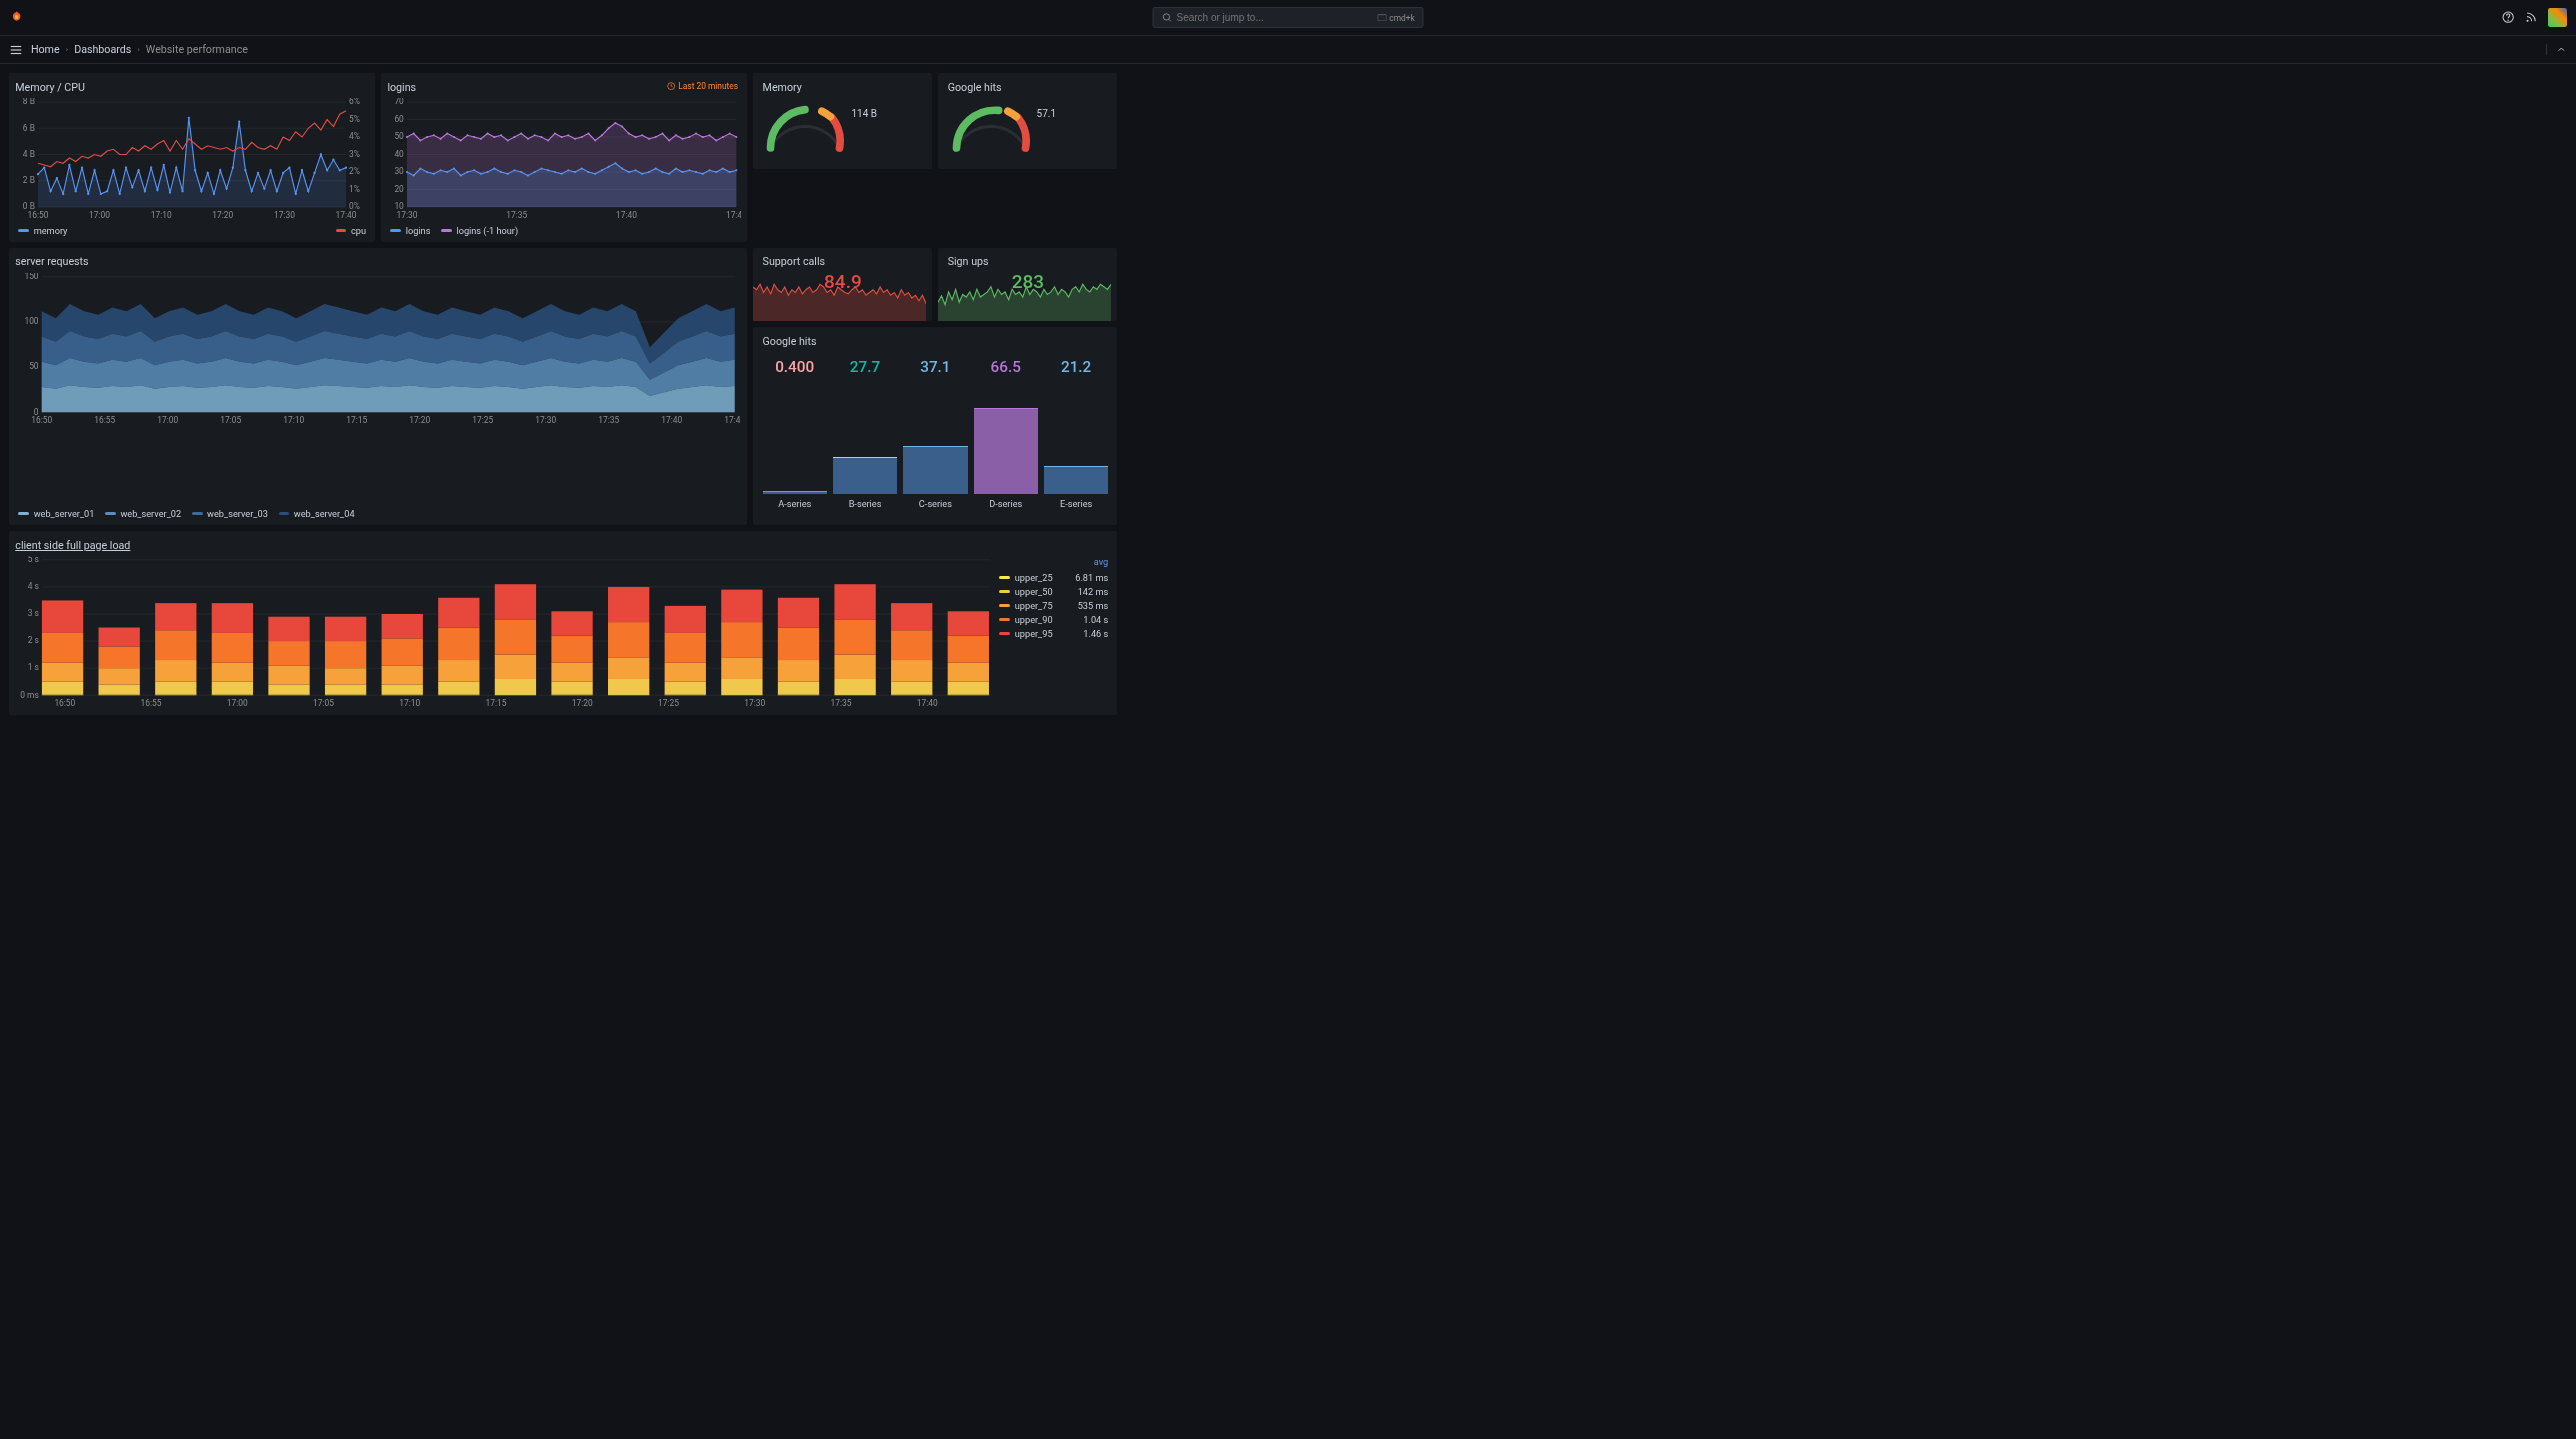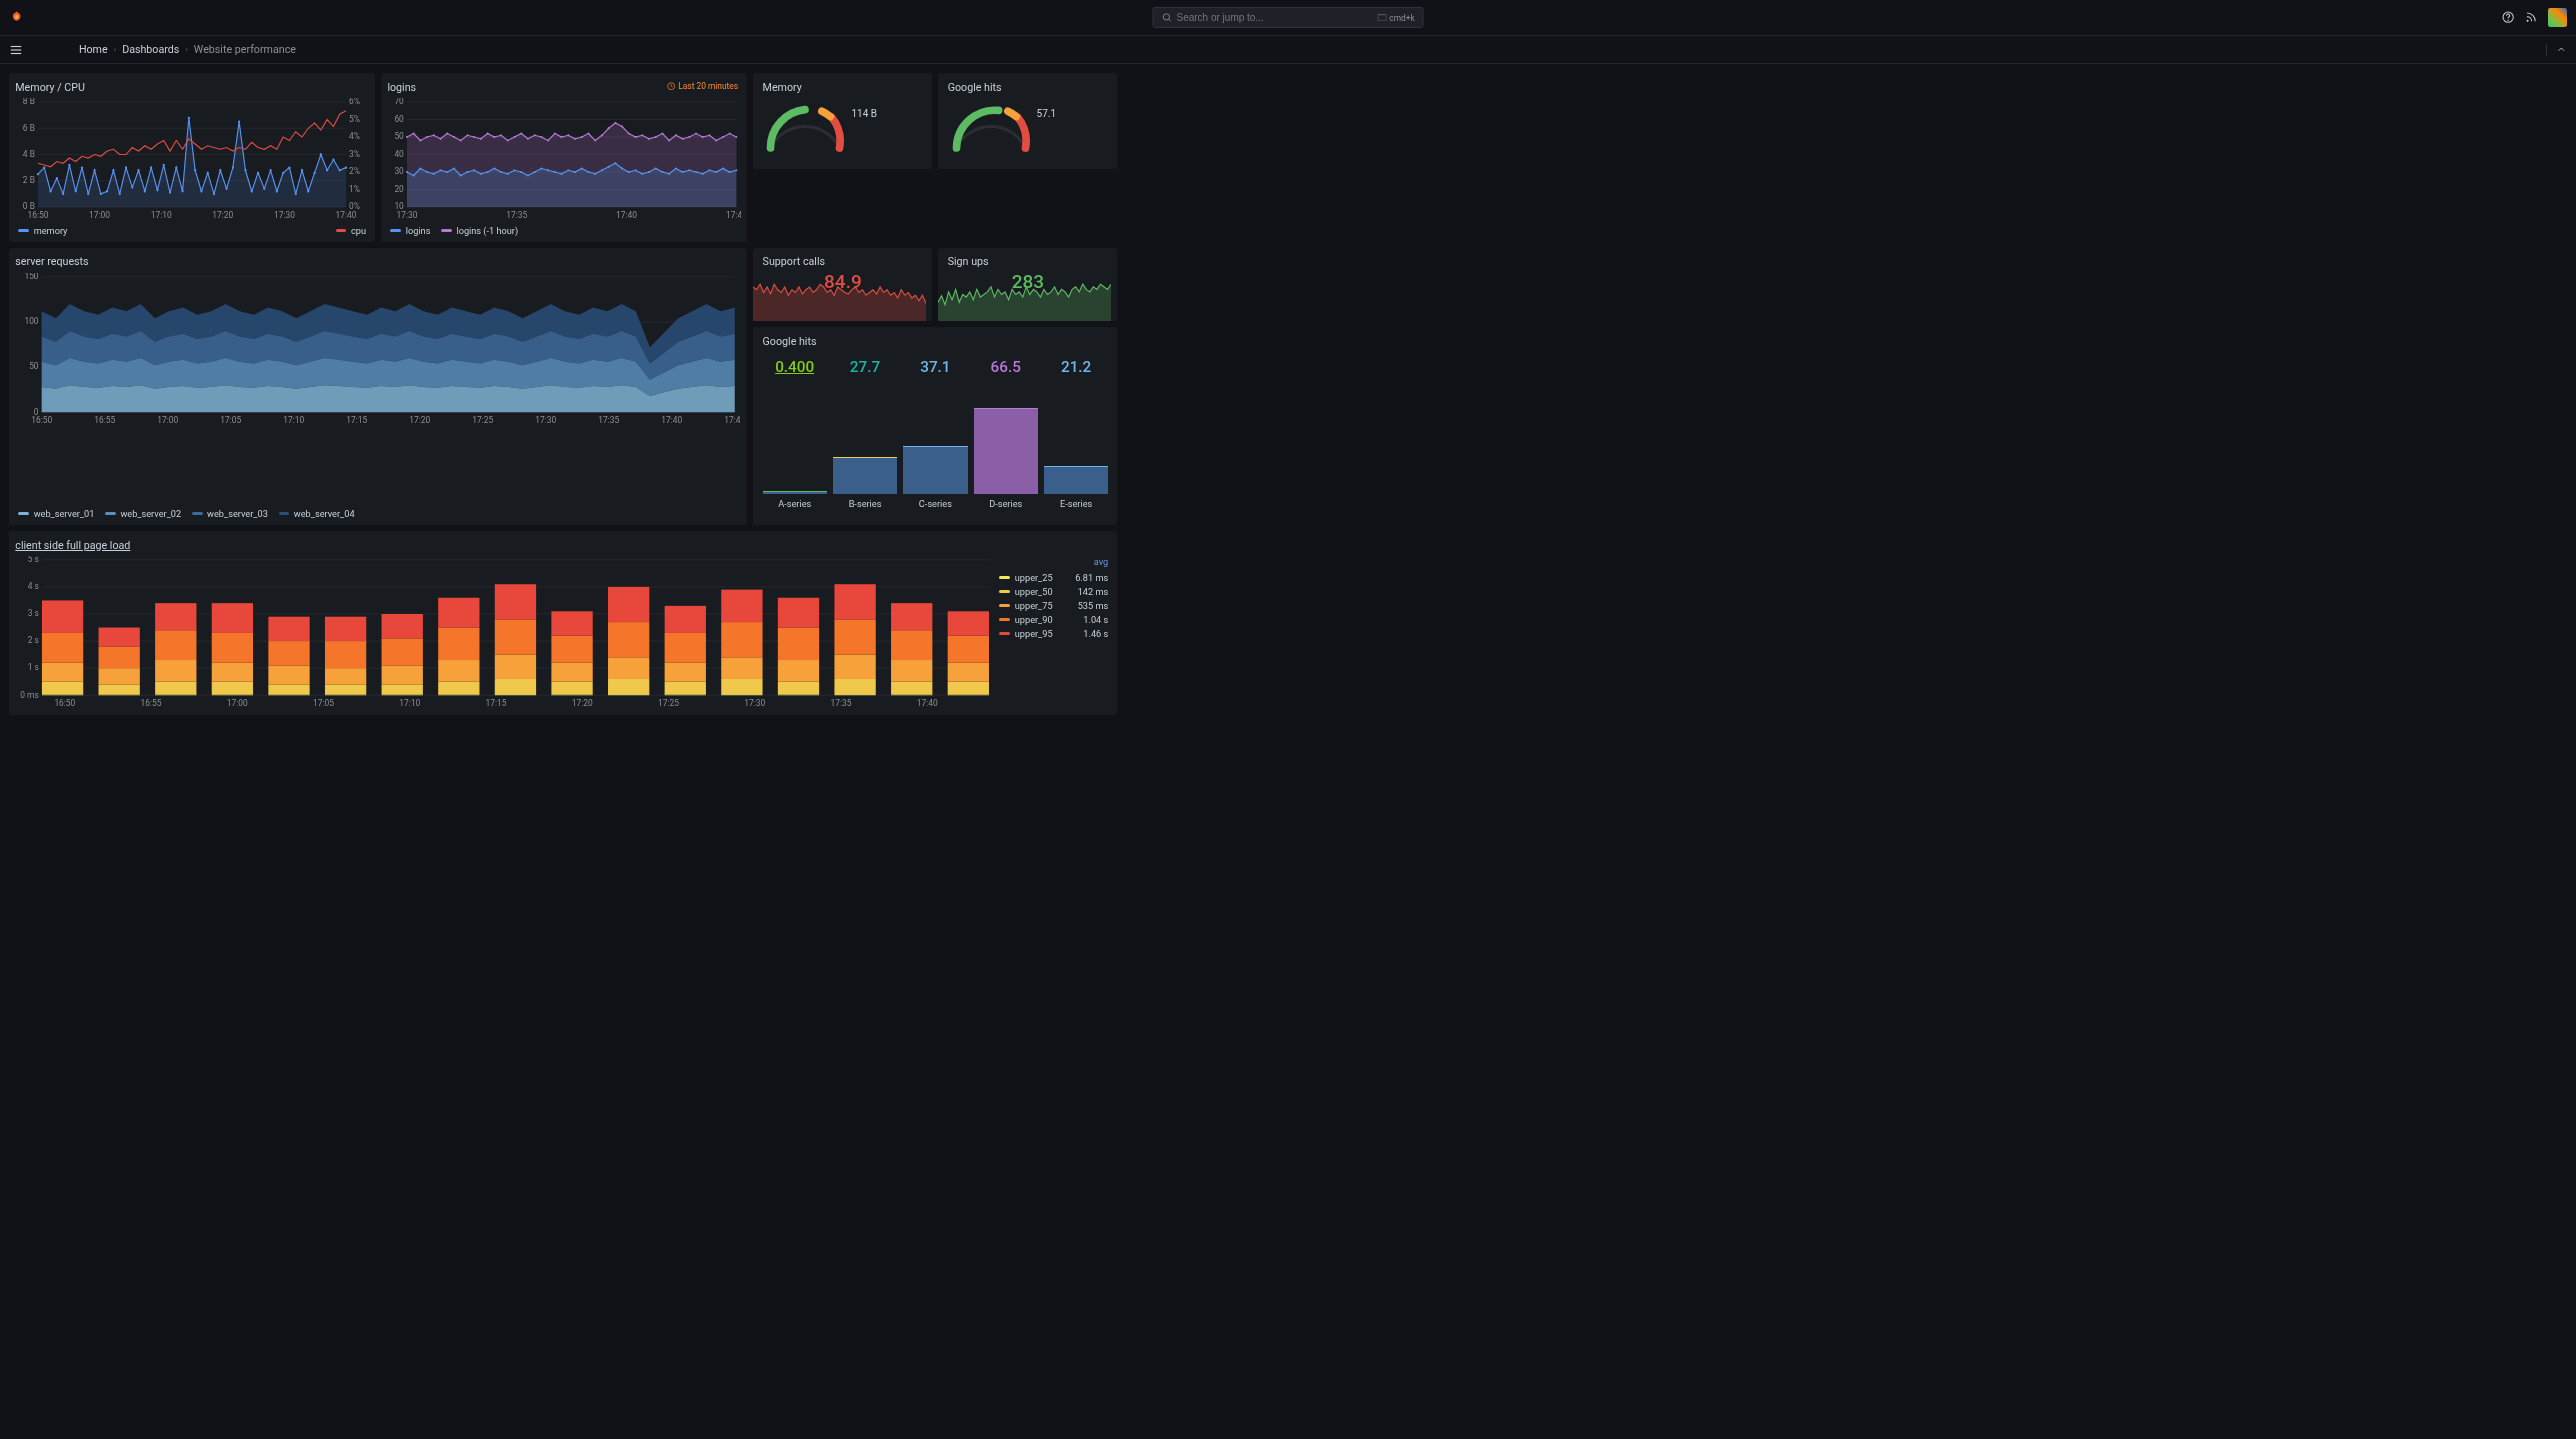--- a/index.html
+++ b/index.html
@@ -70,21 +70,21 @@
 }
 .subheader {
   height: 28px;
   display: flex;
   align-items: center;
   padding: 0 9.2px;
   border-bottom: 0.8px solid #24262c;
   gap: 7.7px;
 }
 .hamburger { cursor: pointer; }
-.breadcrumb { display: flex; align-items: center; gap: 6.1px; font-size: 10.7px; margin-left: 48px; }
+.breadcrumb { display: flex; align-items: center; gap: 6.1px; font-size: 10.7px; }
 .breadcrumb .chev { color: #6c7280; font-size: 7.7px; }
 .breadcrumb a { color: #c7d0d9; text-decoration: none; }
 .breadcrumb .current { color: #8e8e8e; }
 .collapse-btn { margin-left: auto; border-left: 0.8px solid #2f323a; padding-left: 9.2px; }
 .dashboard {
   padding: 9.2px;
   display: grid;
   grid-template-columns: 366px 366px 179px 179px;
   grid-auto-rows: min-content;
   gap: 6.1px;
@@ -556,21 +556,21 @@
       <div class="legend-item">
           <span class="legend-swatch" style="background:#2a4e7a"></span>
           <span>web_server_04</span>
         </div>
     </div>
   </div>
 
   <div class="panel" style="grid-column:3/5;grid-row:3;height:198px">
     <div class="panel-title" style="text-align:left;padding-left:3.1px">Google hits</div>
     <div class="bar-values" id="bar-values">
-        <div class="bar-val" style="color: #84cc16; text-decoration: underline;">0.400</div>
+        <div class="bar-val" style="color: #fca5a5;">0.400</div>
         <div class="bar-val" style="color: #14b8a6;">27.7</div>
         <div class="bar-val" style="color: rgb(111, 183, 232);">37.1</div>
         <div class="bar-val" style="color: rgb(184, 119, 217);">66.5</div>
         <div class="bar-val" style="color: rgb(111, 183, 232);">21.2</div>
       </div>
     <div class="bars-row" id="bars-row">
         <div class="bar-col">
           <div class="bar-rect" style="height: 2.3px; background: rgb(58, 95, 138); border-top: 1.5px solid rgb(93, 187, 99);"></div>
           <div class="bar-label">A-series</div>
         </div>

